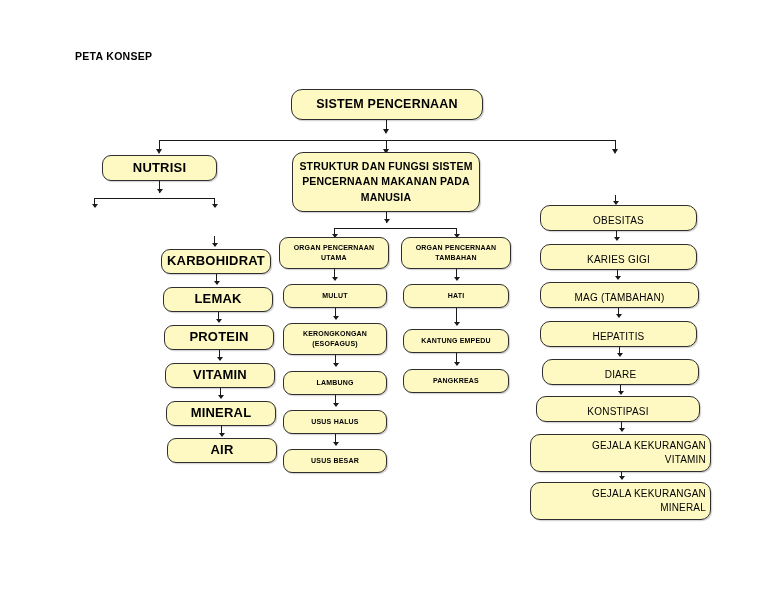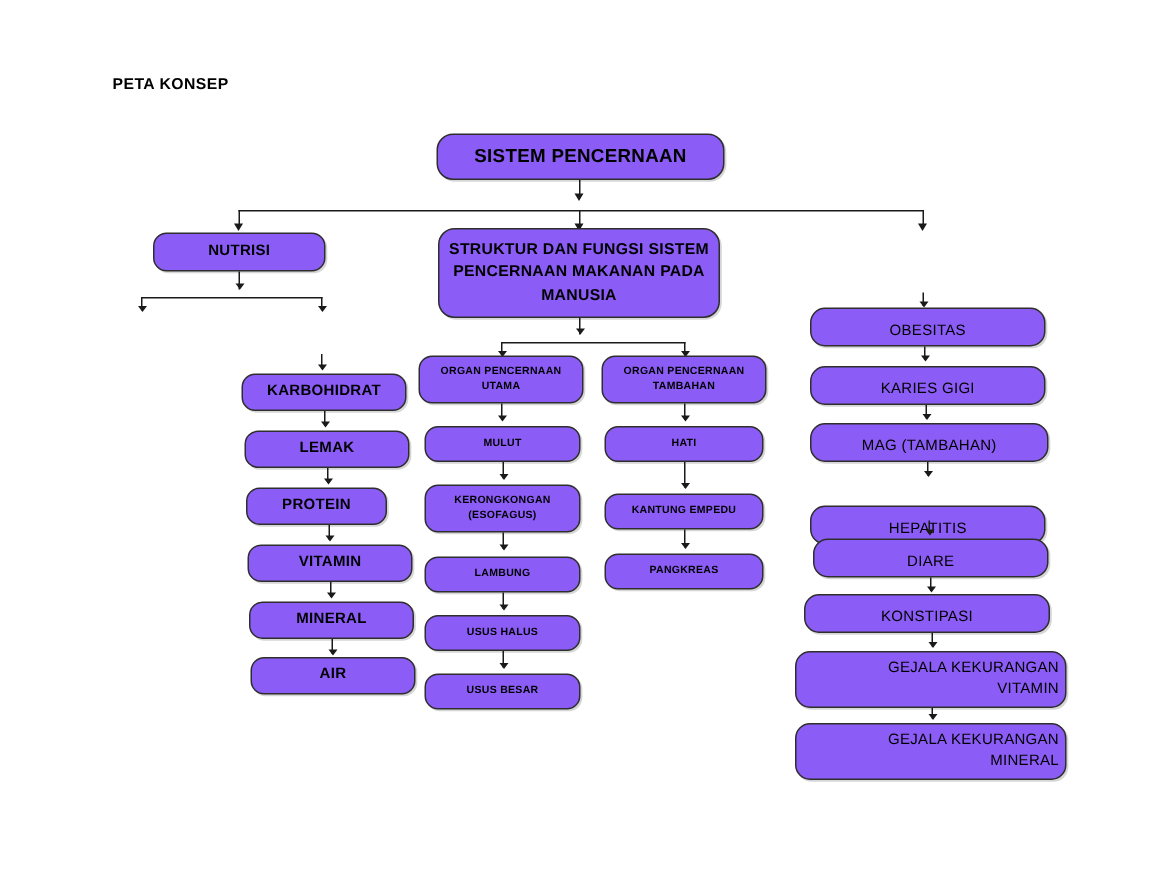--- a/index.html
+++ b/index.html
@@ -28,34 +28,34 @@
     font-weight: bold;
     letter-spacing: 0.3px;
     white-space: nowrap;
   }
   
   .node {
     position: absolute;
     box-sizing: border-box;
     border: 1.2px solid #2e2e2e;
     border-radius: 9px;
-    background: #8b5cf6;
+    background: #fef9c3;
     display: flex;
     align-items: center;
     justify-content: center;
     text-align: center;
     font-weight: bold;
     letter-spacing: 0.2px;
     line-height: 1.45;
     padding: 2px 4px;
     box-shadow: 1.2px 1.2px 0 rgba(120,120,120,0.30);
   }
   .node.root      { font-size: 12.5px; border-width: 1.5px; border-radius: 11px; }
   .node.h2        { font-size: 10.5px; border-width: 1.4px; border-radius: 11px; }
-  .node.small     { font-size: 10px; }
+  .node.small     { font-size: 13px; }
   .node.small2    { font-size: 7.0px; }
   .node.right     { font-size: 10px; font-weight: normal; border-radius: 10px; align-items: flex-end; }
   .node .ml       { display: block; }
 
   
   .ln {
     position: absolute;
     background: #1a1a1a;
   }
   .vl { width: 1.3px; }
@@ -116,21 +116,21 @@
   </div>
 
   <div class="ln vl" style="left:216px; top:274px; height:10px;"></div>
   <div class="arrow sm" style="left:213.5px; top:281px;"></div>
   <div class="node small" style="left:163px; top:287px; width:110px; height:25px;">
     <span>LEMAK</span>
   </div>
 
   <div class="ln vl" style="left:218px; top:312px; height:10px;"></div>
   <div class="arrow sm" style="left:215.5px; top:319px;"></div>
-  <div class="node small" style="left:164px; top:325px; width:94px; height:25px;">
+  <div class="node small" style="left:164px; top:325px; width:110px; height:25px;">
     <span>PROTEIN</span>
   </div>
 
   <div class="ln vl" style="left:219px; top:350px; height:10px;"></div>
   <div class="arrow sm" style="left:216.5px; top:357px;"></div>
   <div class="node small" style="left:165px; top:363px; width:110px; height:25px;">
     <span>VITAMIN</span>
   </div>
 
   <div class="ln vl" style="left:220px; top:388px; height:10px;"></div>
@@ -232,21 +232,21 @@
   </div>
 
   <div class="ln vl" style="left:617px; top:270px; height:9px;"></div>
   <div class="arrow sm" style="left:614.5px; top:276px;"></div>
   <div class="node right" style="left:540px; top:282px; width:159px; height:26px;">
     <span>MAG (TAMBAHAN)</span>
   </div>
 
   <div class="ln vl" style="left:618px; top:308px; height:9px;"></div>
   <div class="arrow sm" style="left:615.5px; top:314px;"></div>
-  <div class="node right" style="left:540px; top:321px; width:157px; height:26px;margin-top:16px;">
+  <div class="node right" style="left:540px; top:321px; width:157px; height:26px;">
     <span>HEPATITIS</span>
   </div>
 
   <div class="ln vl" style="left:619px; top:347px; height:9px;"></div>
   <div class="arrow sm" style="left:616.5px; top:353px;"></div>
   <div class="node right" style="left:542px; top:359px; width:157px; height:26px;">
     <span>DIARE</span>
   </div>
 
   <div class="ln vl" style="left:620px; top:385px; height:9px;"></div>

